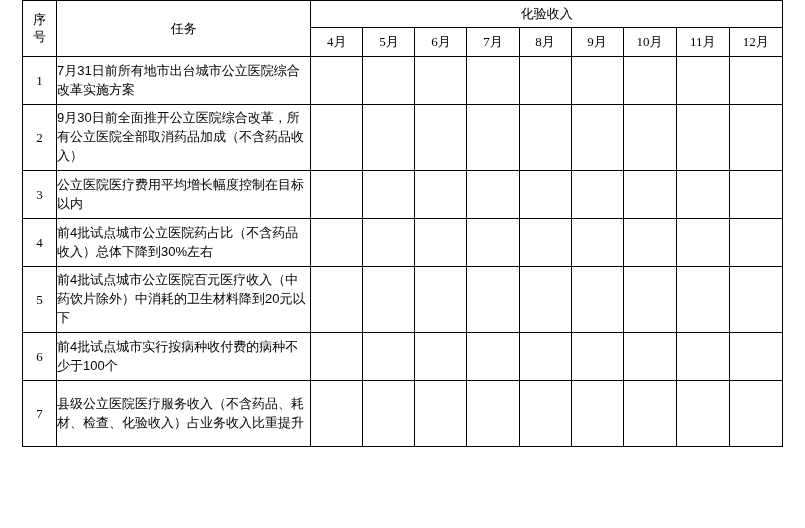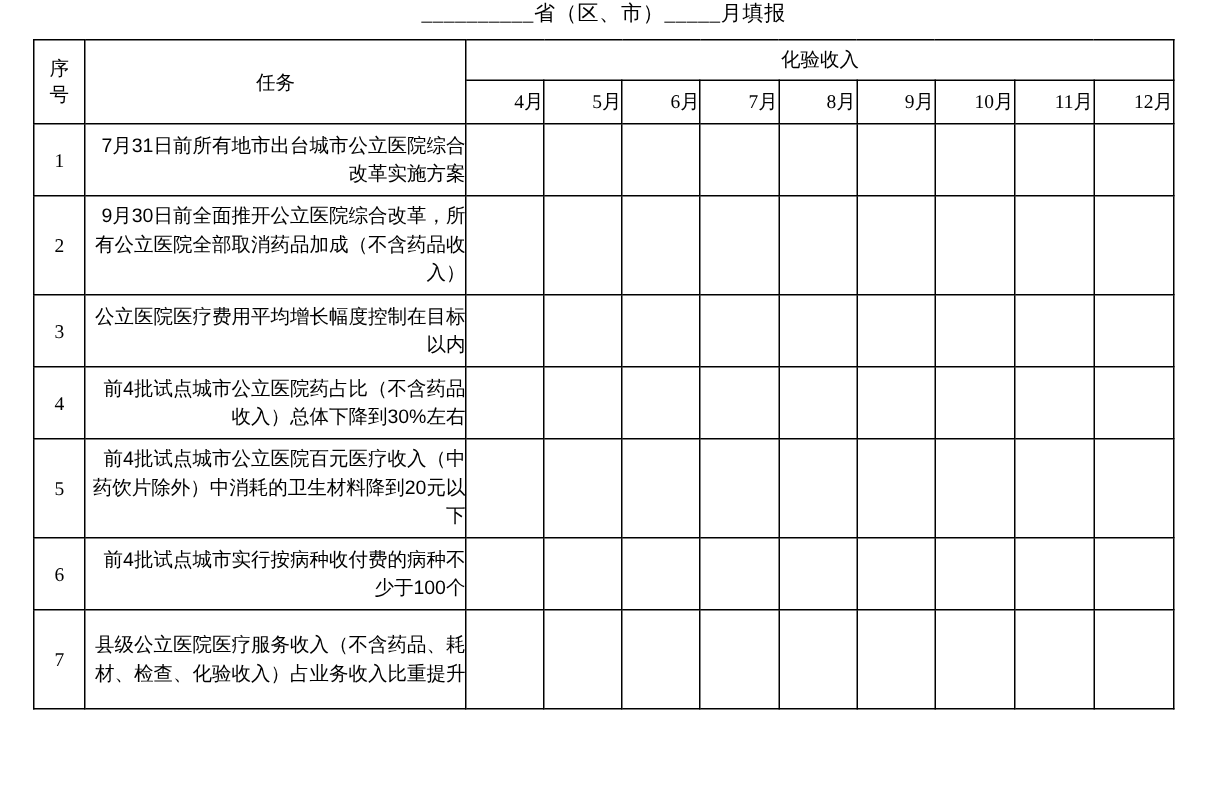--- a/index.html
+++ b/index.html
@@ -64,48 +64,47 @@
     font-weight: bold;
     font-size: 14px;
     margin-left: 36px;
   }
   .th-progress {
     text-align: center;
     font-size: 14px;
     height: 26px;
   }
   .th-month {
-    text-align: right;
+    text-align: center;
     font-size: 13px;
     height: 28px;
   }
   td.cell-seq {
     text-align: center;
     font-size: 12px;
     width: 34px;
   }
   td.cell-task {
-    text-align: right;
+    text-align: left;
     font-size: 13px;
     padding: 3px 5px 3px 6px;
     line-height: 1.45;
     font-family: "Liberation Sans", "DejaVu Sans", sans-serif;
   }
   td.cell-month {
     text-align: center;
   }
   .h2row { height: 48px; }
   .h3row { height: 66px; }
 </style>
 </head>
 <body>
 
 <div class="page">
 
-  <div class="subtitle-line">__________省（区、市）_____月填报</div>
 
   <table class="ledger">
     <colgroup>
       <col style="width:34px">
       <col style="width:254px">
       <col style="width:52px">
       <col style="width:52px">
       <col style="width:52px">
       <col style="width:52px">
       <col style="width:52px">

